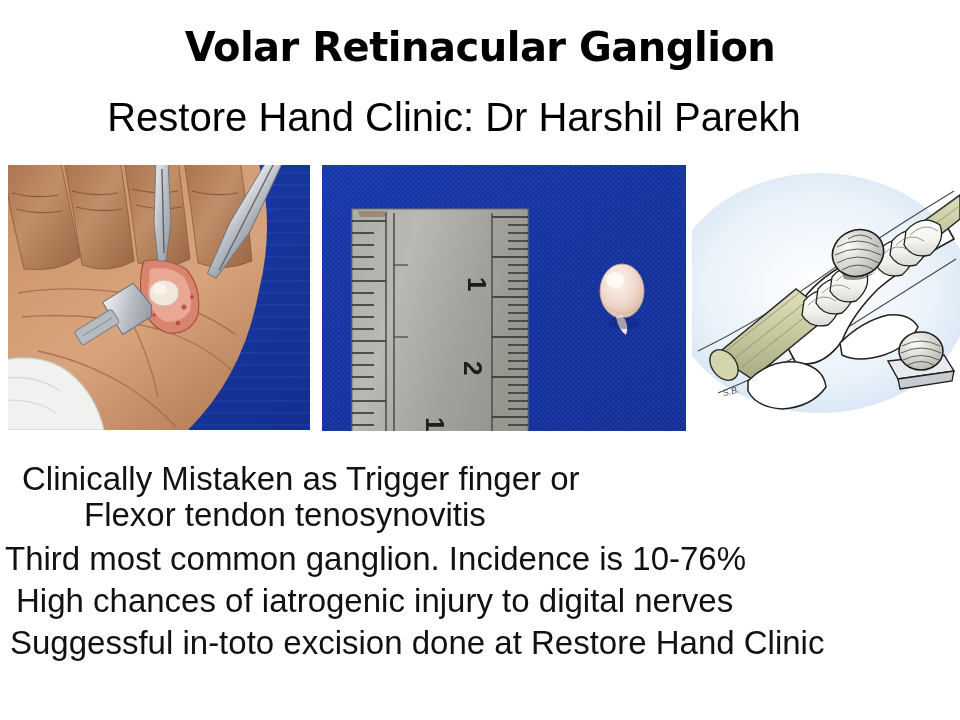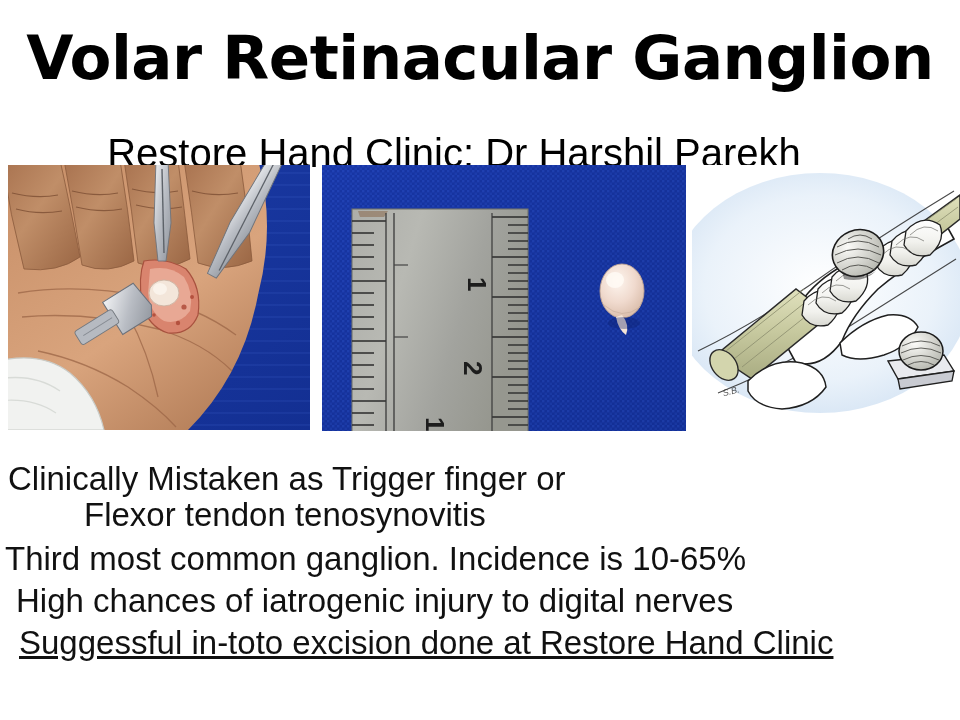--- a/index.html
+++ b/index.html
@@ -12,36 +12,35 @@
     position:relative;
   }
   .slide{position:relative;width:960px;height:720px;background:#fff;}
 
   
   .title{
     position:absolute;left:0;top:26px;width:960px;
     text-align:center;
     font-family:"DejaVu Sans","Liberation Sans",sans-serif;
     font-weight:bold;
-    font-size:61px;
+    font-size:40px;
     letter-spacing:-0.5px;
     color:#000;
     line-height:1.05;
     white-space:nowrap;
   }
   .subtitle{
     position:absolute;left:0;top:95px;width:908px;
     text-align:center;
     font-family:"Liberation Sans","DejaVu Sans",sans-serif;
     font-weight:normal;
     font-size:40px;
     color:#000;
     line-height:1.1;
     white-space:nowrap;
-    margin-top:36px;
   }
 
   
   .panels{position:absolute;left:0;top:165px;width:960px;height:270px;}
 
   .panel{position:absolute;top:0;overflow:hidden;}
 
   
   #panel-surgery{left:8px;width:302px;height:265px;background:#1e3fb0;}
   
@@ -53,25 +52,25 @@
 
   
   .body-text{
     position:absolute;left:0;top:462px;width:960px;
     font-family:"Liberation Sans","DejaVu Sans",sans-serif;
     font-size:33px;
     color:#111;
     line-height:1.0;
   }
   .line{white-space:nowrap;display:block;}
-  .l1{padding-left:8px;margin-bottom:3px;}
+  .l1{padding-left:22px;margin-bottom:3px;}
   .l2{padding-left:84px;margin-bottom:11px;}
   .l3{padding-left:5px;margin-bottom:9px;}
   .l4{padding-left:16px;margin-bottom:9px;}
-  .l5{padding-left:19px;text-decoration:underline;}
+  .l5{padding-left:10px;}
 </style>
 </head>
 <body>
 
 <div class="slide">
 
   <div class="title">Volar Retinacular Ganglion</div>
   <div class="subtitle">Restore Hand Clinic: Dr Harshil Parekh</div>
 
   <div class="panels">
@@ -418,18 +417,18 @@
           <text x="30" y="228" font-family="'Liberation Sans','DejaVu Sans',sans-serif" font-size="9" font-style="italic">S.B.</text>
         </g>
       </svg>
     </div>
 
   </div>
 
   <div class="body-text">
     <span class="line l1">Clinically Mistaken as Trigger finger or</span>
     <span class="line l2">Flexor tendon tenosynovitis</span>
-    <span class="line l3">Third most common ganglion. Incidence is 10-65%</span>
+    <span class="line l3">Third most common ganglion. Incidence is 10-76%</span>
     <span class="line l4">High chances of iatrogenic injury to digital nerves</span>
     <span class="line l5">Suggessful in-toto excision done at Restore Hand Clinic</span>
   </div>
 
 </div>
 
 </body></html>

